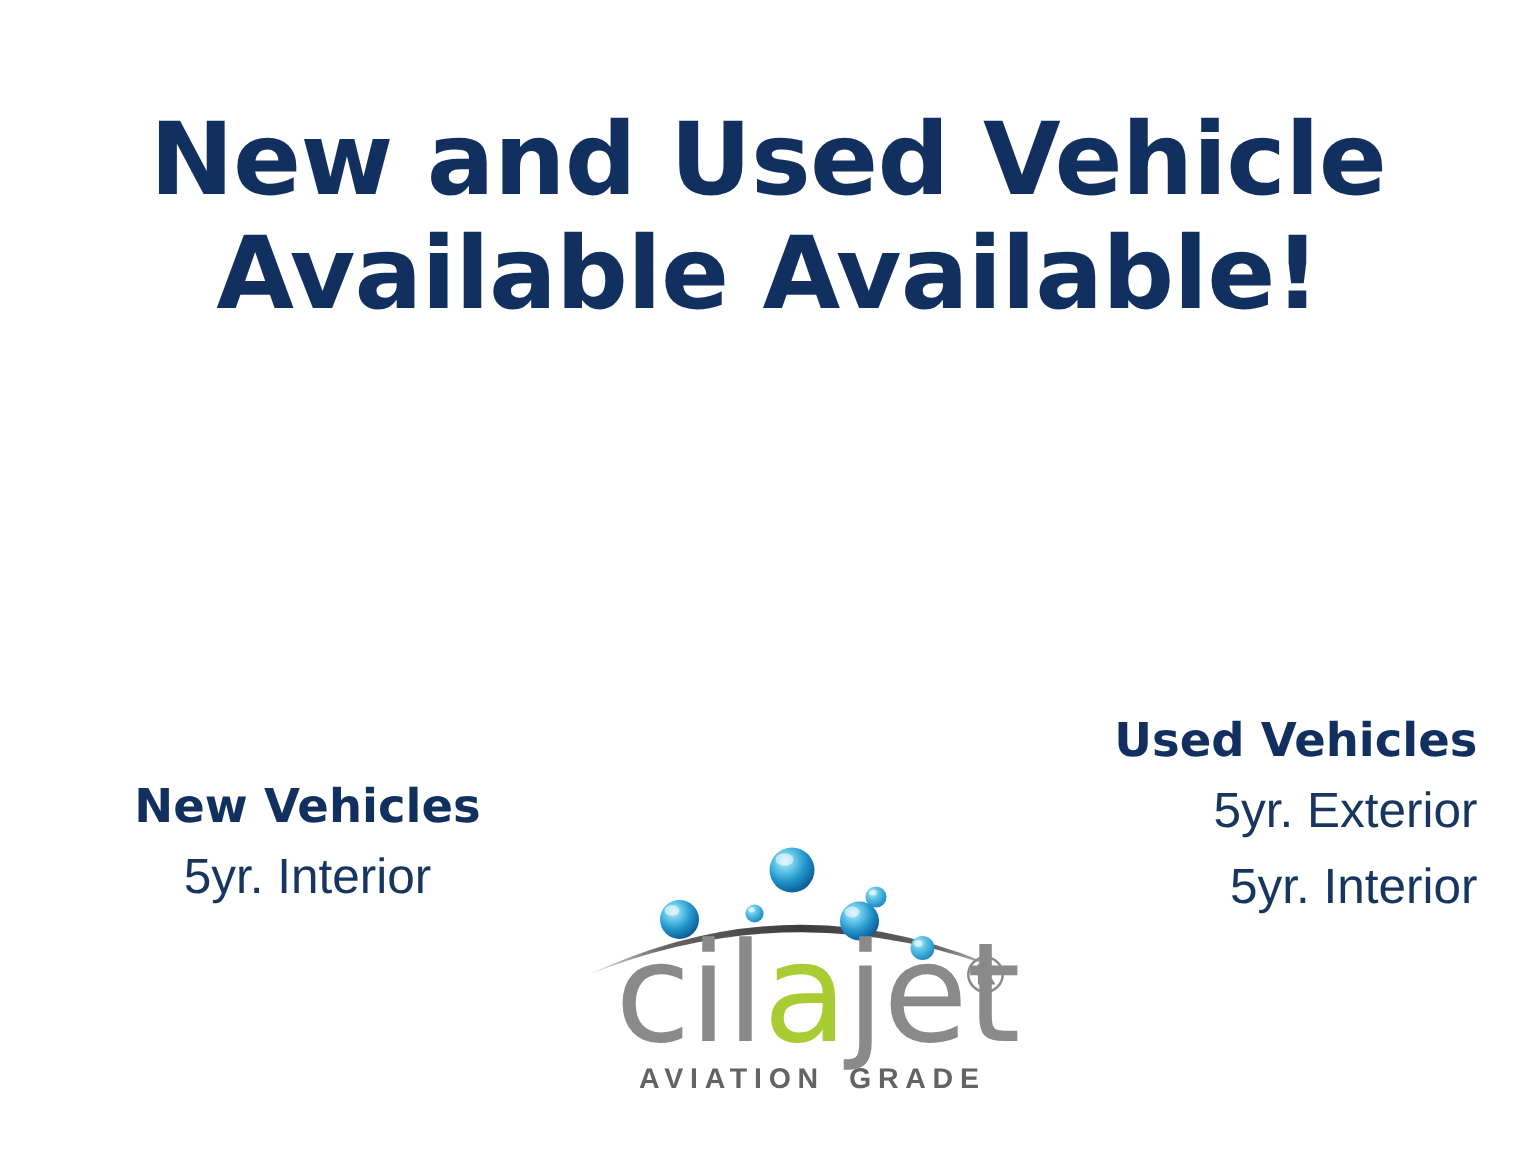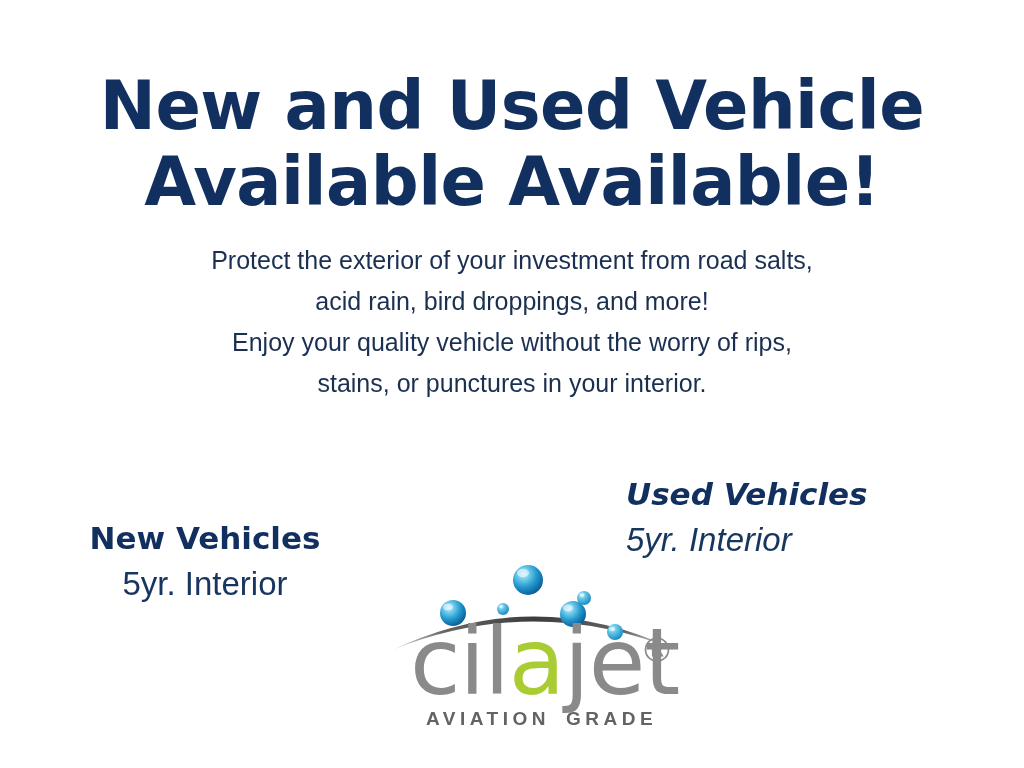--- a/index.html
+++ b/index.html
@@ -68,21 +68,21 @@
     width: 1024px;
     height: 180px;
   }
   .col {
     position: absolute;
     top: 0;
     width: 330px;
     color: #13305e;
   }
   .col-left  { left: 40px;  text-align: center; margin-top: 44px; }
-  .col-right { left: 626px; text-align: left; font-style: italic; }
+  .col-right { left: 655px; text-align: right; }
 
   .col-title {
     display: block;
     font-family: "DejaVu Sans", sans-serif;
     font-weight: bold;
     font-size: 31px;
     line-height: 40px;
     color: #12305f;
     white-space: nowrap;
   }
@@ -109,36 +109,31 @@
 </head>
 <body>
 
 <div class="slide">
 
   <div class="headline">
     <span class="hl-line">New and Used Vehicle</span>
     <span class="hl-line">Available Available!</span>
   </div>
 
-  <div class="subtext">
-    <span class="sub-line">Protect the exterior of your investment from road salts,</span>
-    <span class="sub-line">acid rain, bird droppings, and more!</span>
-    <span class="sub-line">Enjoy your quality vehicle without the worry of rips,</span>
-    <span class="sub-line">stains, or punctures in your interior.</span>
-  </div>
 
   <div class="columns">
 
     <div class="col col-left">
       <span class="col-title">New Vehicles</span>
       <span class="col-item">5yr. Interior</span>
     </div>
 
     <div class="col col-right">
       <span class="col-title">Used Vehicles</span>
+      <span class="col-item">5yr. Exterior</span>
       <span class="col-item">5yr. Interior</span>
     </div>
 
   </div>
 
   <div class="logo">
     <svg width="292" height="182" viewBox="0 0 292 182" xmlns="http://www.w3.org/2000/svg">
       <defs>
         <radialGradient id="dropGrad" cx="35%" cy="30%" r="72%">
           <stop offset="0%" stop-color="#bfeaf8"></stop>

